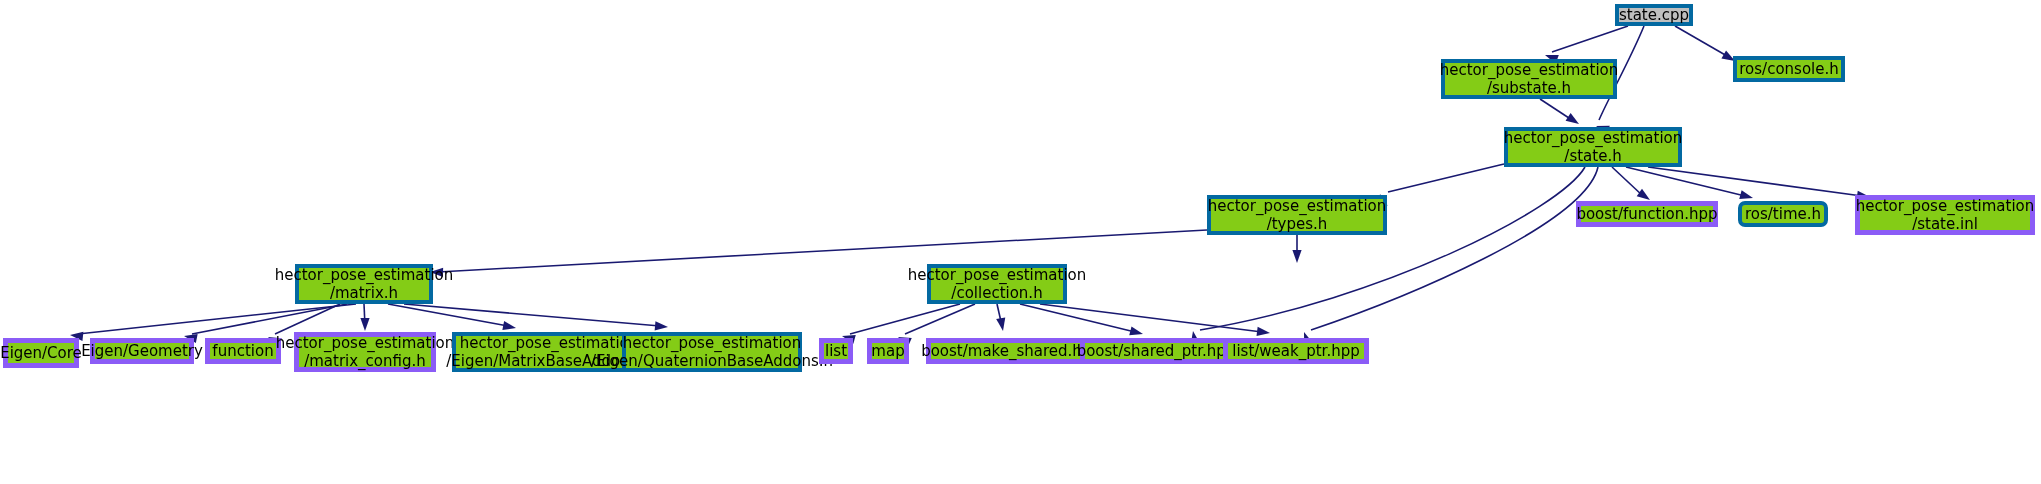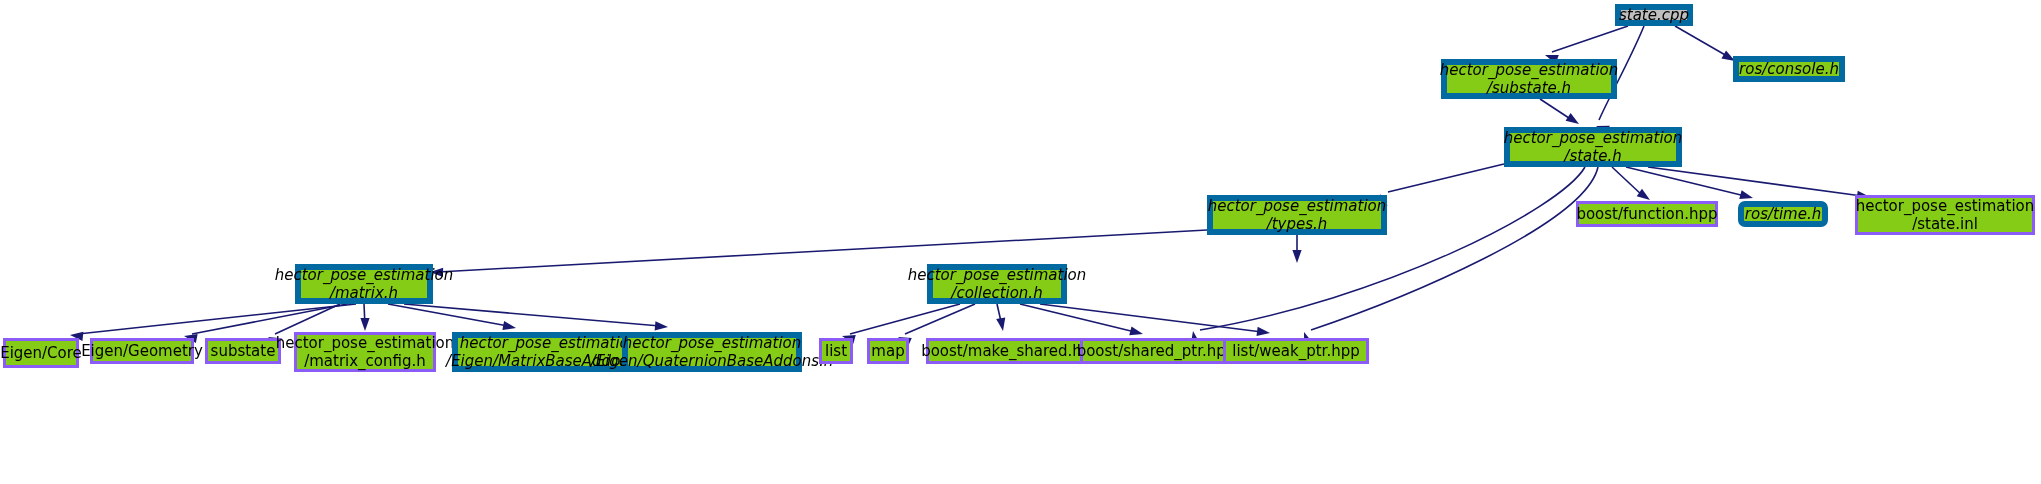--- a/index.html
+++ b/index.html
@@ -33,25 +33,24 @@
     justify-content: center;
     text-align: center;
     font-size: 15px;
     line-height: 18px;
     color: #000000;
     background: #84cc16;
     white-space: pre-line;
     letter-spacing: 0px;
   }
   .node.b-dark {
-    border: 6px solid #0369a1;
-    font-style: italic;
+    border: 4px solid #0369a1;
   }
   .node.b-light {
-    border: 3px solid #8b5cf6;
+    border: 5px solid #8b5cf6;
   }
   .node.fill-gray {
     background: #bfbfbf;
   }
   .node-label {
     display: block;
     white-space: pre-line;
     padding: 0 4px;
   }
 </style>
@@ -118,21 +117,21 @@
     <div class="node b-light" style="left: 1576px; top: 201px; width: 142px; height: 26px;"><span class="node-label">boost/function.hpp</span></div>
     <div class="node b-dark" style="left: 1738px; top: 201px; width: 90px; height: 26px; border-radius: 7px;"><span class="node-label">ros/time.h</span></div>
     <div class="node b-light" style="left: 1855px; top: 195px; width: 180px; height: 40px;"><span class="node-label">hector_pose_estimation
 /state.inl</span></div>
     <div class="node b-dark" style="left: 295px; top: 264px; width: 138px; height: 40px;"><span class="node-label">hector_pose_estimation
 /matrix.h</span></div>
     <div class="node b-dark" style="left: 927px; top: 264px; width: 140px; height: 40px;"><span class="node-label">hector_pose_estimation
 /collection.h</span></div>
     <div class="node b-light" style="left: 3px; top: 338px; width: 76px; height: 30px;"><span class="node-label">Eigen/Core</span></div>
     <div class="node b-light" style="left: 90px; top: 338px; width: 104px; height: 26px;"><span class="node-label">Eigen/Geometry</span></div>
-    <div class="node b-light" style="left: 205px; top: 338px; width: 76px; height: 26px;"><span class="node-label">substate</span></div>
+    <div class="node b-light" style="left: 205px; top: 338px; width: 76px; height: 26px;"><span class="node-label">function</span></div>
     <div class="node b-light" style="left: 294px; top: 332px; width: 142px; height: 40px;"><span class="node-label">hector_pose_estimation
 /matrix_config.h</span></div>
     <div class="node b-dark" style="left: 452px; top: 332px; width: 194px; height: 40px;"><span class="node-label">hector_pose_estimation
 /Eigen/MatrixBaseAddons.h</span></div>
     <div class="node b-dark" style="left: 622px; top: 332px; width: 180px; height: 40px;"><span class="node-label">hector_pose_estimation
 /Eigen/QuaternionBaseAddons.h</span></div>
     <div class="node b-light" style="left: 819px; top: 338px; width: 34px; height: 26px;"><span class="node-label">list</span></div>
     <div class="node b-light" style="left: 867px; top: 338px; width: 42px; height: 26px; justify-content: center;"><span class="node-label">map</span></div>
     <div class="node b-light" style="left: 926px; top: 338px; width: 170px; height: 26px;"><span class="node-label">boost/make_shared.hpp</span></div>
     <div class="node b-light" style="left: 1080px; top: 338px; width: 152px; height: 26px;"><span class="node-label">boost/shared_ptr.hpp</span></div>

